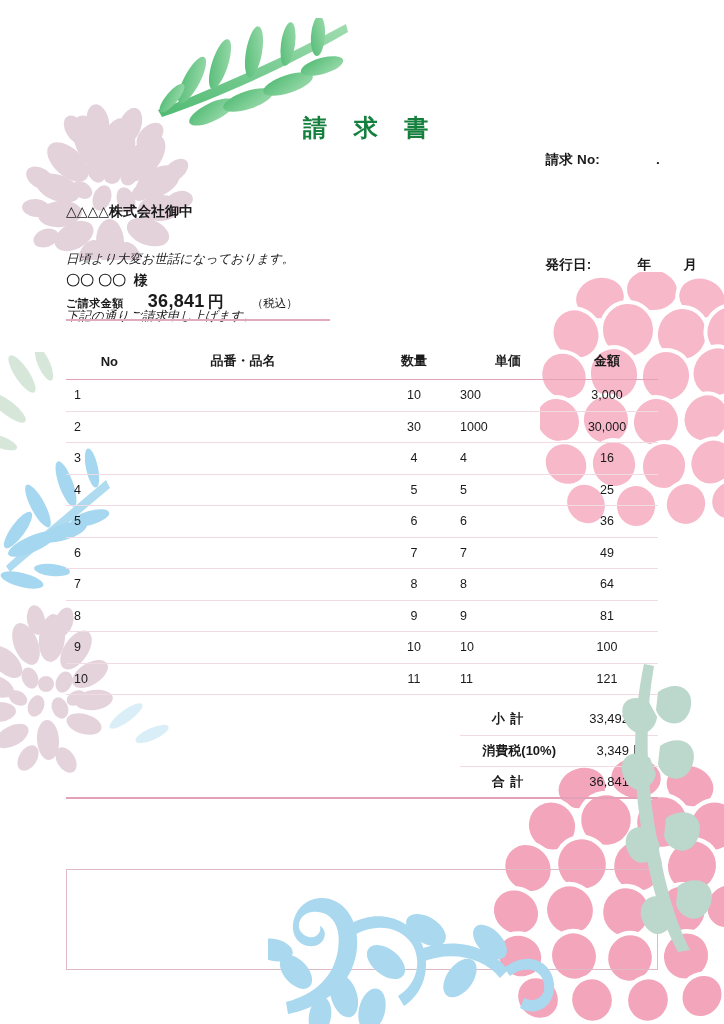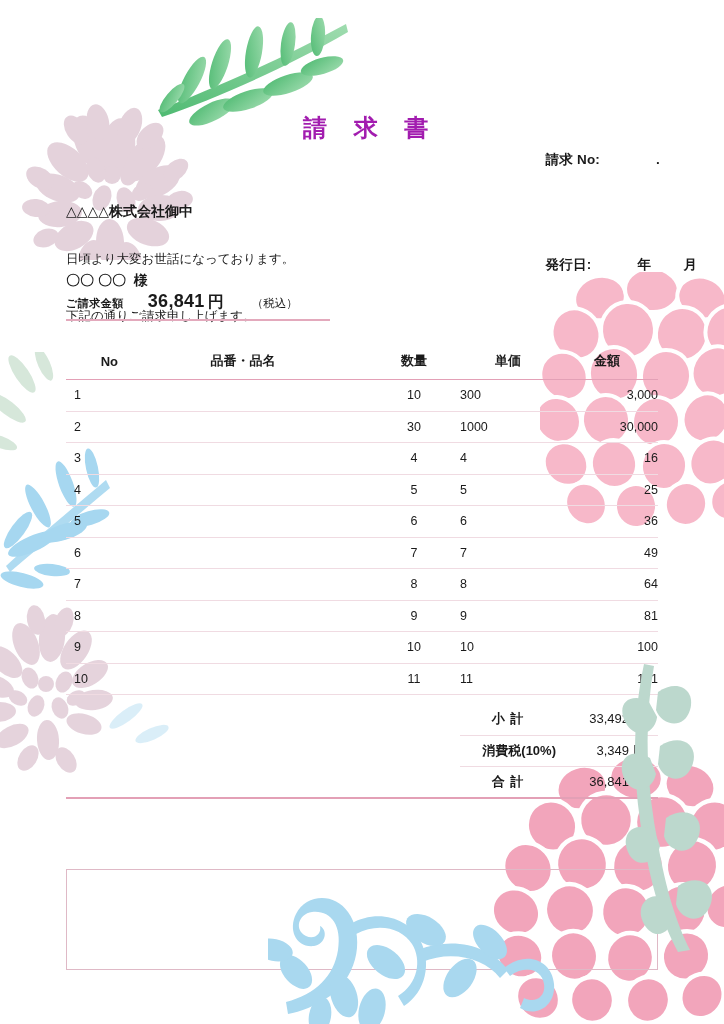--- a/index.html
+++ b/index.html
@@ -56,21 +56,21 @@
   #meta-block .dot { display: inline-block; width: 56px; text-align: left; }
   .date-unit { display: inline-block; width: 46px; text-align: left; }
 
   
   #doc-title {
     position: absolute;
     left: 303px;
     top: 112px;
     font-size: 24px;
     font-weight: bold;
-    color: #a21caf;
+    color: #15803d;
     letter-spacing: 10px;
     white-space: nowrap;
   }
 
   
   #recipient {
     position: absolute;
     left: 66px;
     top: 154px;
     font-size: 14px;
@@ -79,20 +79,21 @@
     white-space: pre;
   }
 
   #greeting {
     position: absolute;
     left: 66px;
     top: 212px;
     font-size: 12.5px;
     line-height: 19px;
     white-space: pre;
+    font-style: italic;
   }
 
   
   #sender {
     position: absolute;
     left: 466px;
     top: 165px;
     font-size: 12.5px;
     line-height: 17.8px;
     white-space: pre;
@@ -148,21 +149,21 @@
   #items-table td {
     height: 31.5px;
     border-bottom: 1px solid #f0dbe2;
     padding: 0;
     font-size: 12.5px;
   }
   .col-no    { width: 52px;  text-align: left; padding-left: 8px !important; }
   .col-name  { width: 250px; text-align: center; }
   .col-qty   { width: 92px;  text-align: center; }
   .col-price { width: 96px;  text-align: left; }
-  .col-amt   { width: 102px; text-align: right; }
+  .col-amt   { width: 102px; text-align: center; }
 
   th.col-no { text-align: right; padding-left: 8px; }
   th.col-name, th.col-qty, th.col-price, th.col-amt { text-align: center; }
 
   
   #summary {
     position: absolute;
     left: 66px;
     top: 704px;
     width: 592px;

